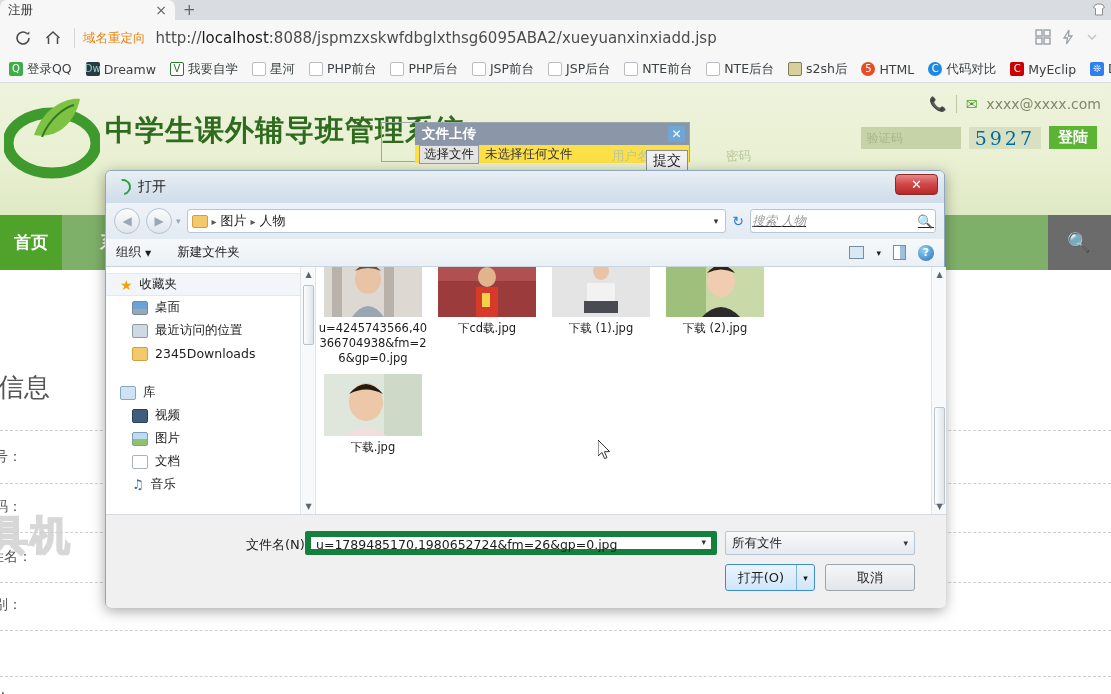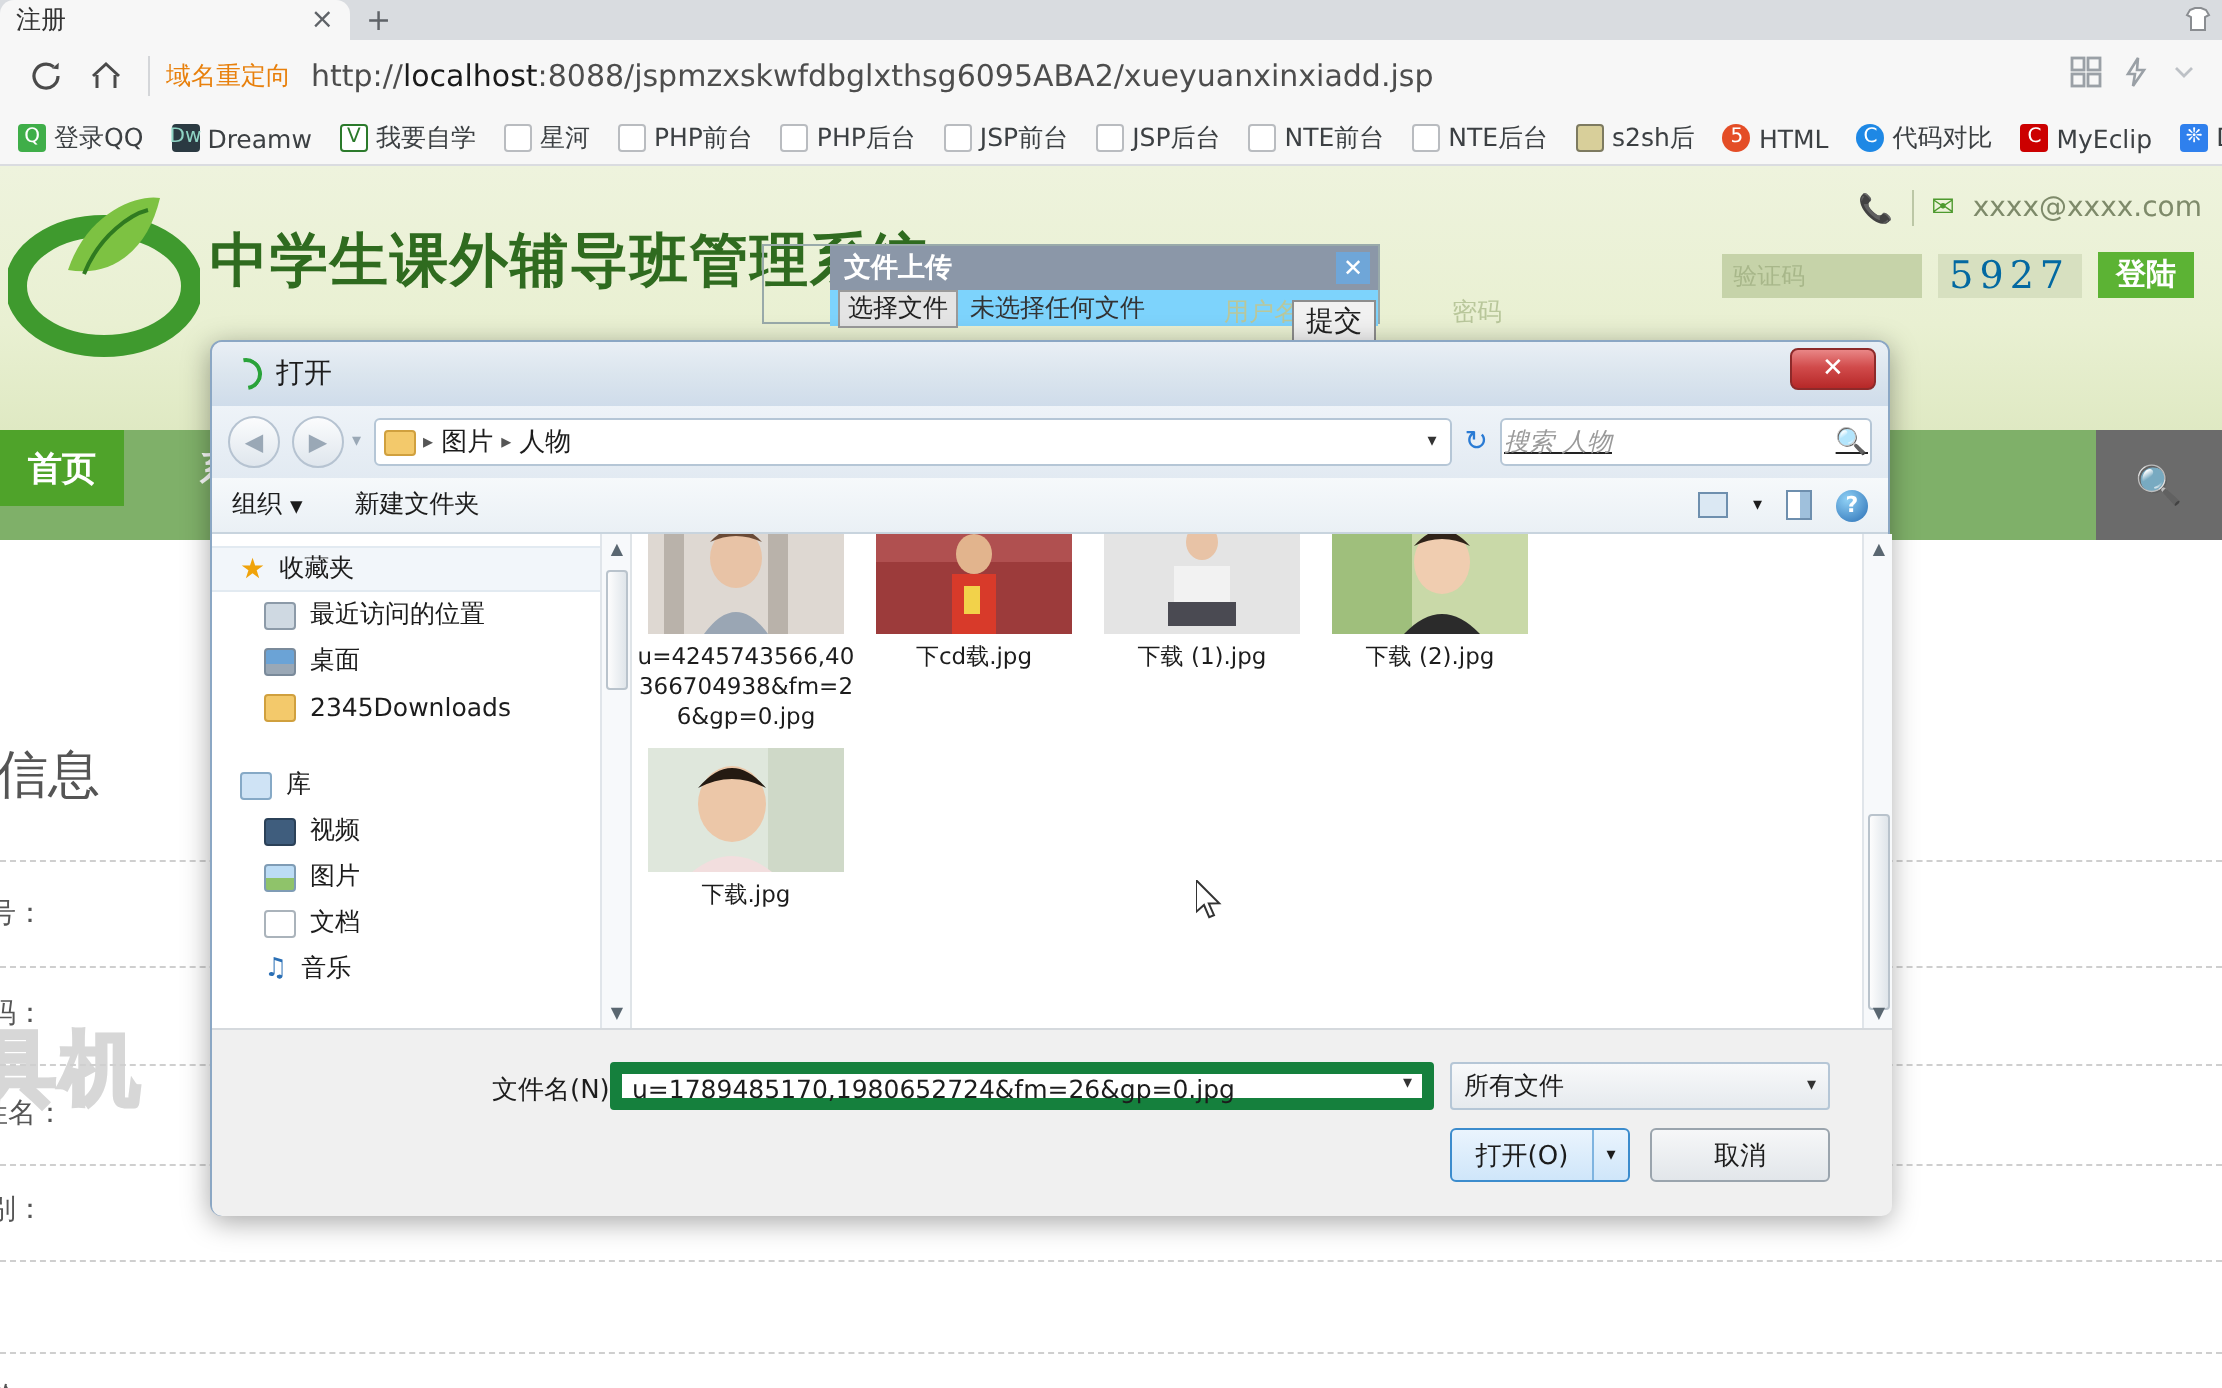--- a/index.html
+++ b/index.html
@@ -53,42 +53,42 @@
                  color:#7e8a6a; font-size:14px; }
   .hdr-sep { width:1px; height:18px; background:#bcc7a6; }
   .mail-ico { color:#4e9a2f; }
   .login-row { position:absolute; right:14px; top:43px; display:flex; align-items:center; gap:8px; }
   .cap-input { width:100px; height:22px; background:#c6d3a9; border:none; }
   .cap-input-label { position:absolute; left:6px; top:3px; font-size:12px; color:#a8b78a; }
   .cap-code { font-family:"DejaVu Serif",serif; font-size:19px; color:#0369a1; letter-spacing:3px;
               background:#d7e0c0; padding:0 6px; }
   .login-btn { background:#5cb334; color:#fff; font-weight:bold; font-size:15px; padding:2px 9px; }
   #site-nav { position:absolute; left:0; top:132px; width:1111px; height:55px; background:#7fb069; }
-  .nav-item { position:absolute; top:0; height:38px; display:flex; align-items:center; justify-content:center;
+  .nav-item { position:absolute; top:0; height:55px; display:flex; align-items:center; justify-content:center;
               color:#fff; font-size:17px; font-weight:bold; }
   .nav-item.first { left:0; width:62px; background:#4fa32a; }
   .nav-item.second { left:62px; width:110px; }
   .nav-search { position:absolute; right:0; top:0; width:63px; height:55px; background:#6b6b6b;
                 display:flex; align-items:center; justify-content:center; color:#fff; font-size:19px; }
   
   #site-body { position:absolute; left:0; top:187px; width:1111px; height:424px; background:#fff; }
   .page-heading { position:absolute; left:-28px; top:100px; font-size:26px; color:#555; white-space:nowrap; }
   .wm { position:absolute; left:-12px; top:244px; font-size:40px; font-weight:bold; color:#fff;
         -webkit-text-stroke:2px #d7d7d7; line-height:42px; letter-spacing:2px; }
   .frow { position:absolute; left:0; width:1111px; border-bottom:1px dashed #cfcfcf; height:1px; }
   .flabel { position:absolute; font-size:14px; color:#555; white-space:nowrap; }
 
   
   #upload-dialog { position:absolute; left:381px; top:122px; width:309px; height:40px;
                    border:1px solid #9aa;padding-left:33px; }
   .ud-title { height:22px; background:#8b97a8; color:#fff; font-weight:bold; font-size:13.5px;
               display:flex; align-items:center; padding-left:7px; }
   .ud-close { position:absolute; right:4px; top:3px; width:17px; height:16px; background:#6fa6d8;
               color:#fff; font-size:12px; display:flex; align-items:center; justify-content:center; }
-  .ud-body { height:18px; background:#7dd3fc; display:flex; align-items:center; padding-left:4px; gap:6px; }
+  .ud-body { height:18px; background:#fde047; display:flex; align-items:center; padding-left:4px; gap:6px; }
   .ud-choose { background:#e4e4e4; border:1px solid #9a9a9a; font-size:12.5px; padding:0 4px; }
   .ud-none { font-size:12.5px; color:#333; }
   .userlabel { position:absolute; font-size:12.5px; color:#b9c79b; }
   .ud-submit { position:absolute; left:646px; top:150px; background:#f1f1f1; border:1px solid #8d8d8d;
                font-size:14px; padding:1px 6px; }
 
   
   #open-dialog {
     position:absolute; left:105px; top:170px; width:840px; height:438px;
     background:#f0f0f0; border:1px solid #8ba7c4; border-radius:6px;
@@ -298,26 +298,26 @@
     </span>
   </div>
 
   <div class="od-main">
     <div class="od-sidebar">
       <div class="sb-item sel">
         <span class="star-ico">★</span>
         <span>收藏夹</span>
       </div>
       <div class="sb-item indent">
+        <span class="sb-ico ico-desktop"></span>
+        <span>桌面</span>
+      </div>
+      <div class="sb-item indent">
         <span class="sb-ico ico-recent"></span>
         <span>最近访问的位置</span>
-      </div>
-      <div class="sb-item indent">
-        <span class="sb-ico ico-desktop"></span>
-        <span>桌面</span>
       </div>
       <div class="sb-item indent">
         <span class="sb-ico ico-folder"></span>
         <span>2345Downloads</span>
       </div>
       <div style="height:16px;"></div>
       <div class="sb-item">
         <span class="sb-ico ico-lib"></span>
         <span>库</span>
       </div>

